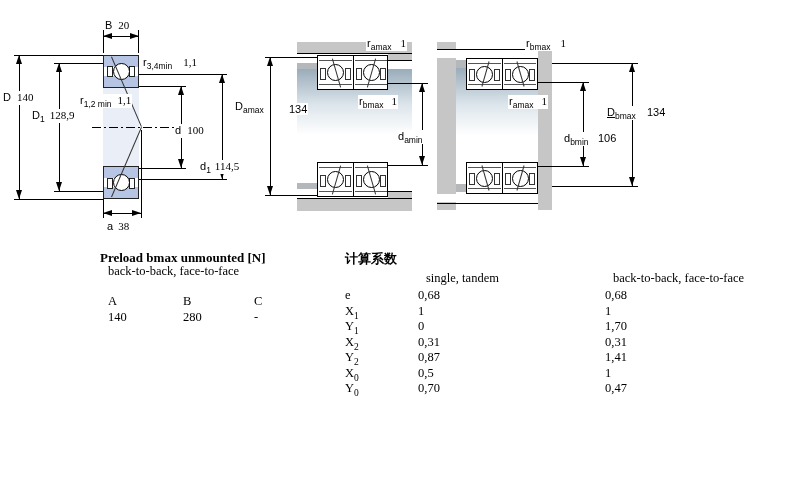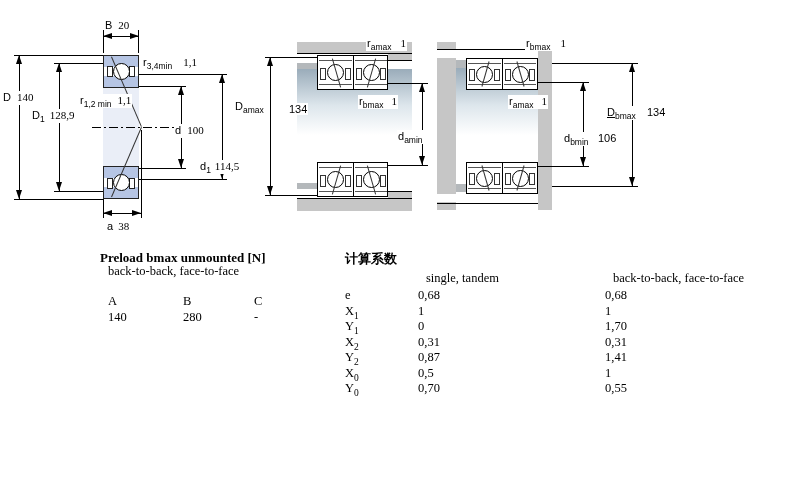--- a/index.html
+++ b/index.html
@@ -267,16 +267,16 @@
     <div class="ttl" style="left:345px;top:250px;">计算系数</div>
     <div class="ttxt" style="left:418px;top:271px;">single, tandem</div>
     <div class="ttxt" style="left:605px;top:271px;">back-to-back, face-to-face</div>
 
     <div class="frow" style="left:345px;top:288px;"><span class="fcol1"><span>e</span><sub></sub></span><span class="fcol2">0,68</span><span>0,68</span></div>
     <div class="frow" style="left:345px;top:303.5px;"><span class="fcol1"><span>X</span><sub>1</sub></span><span class="fcol2">1</span><span>1</span></div>
     <div class="frow" style="left:345px;top:319px;"><span class="fcol1"><span>Y</span><sub>1</sub></span><span class="fcol2">0</span><span>1,70</span></div>
     <div class="frow" style="left:345px;top:334.5px;"><span class="fcol1"><span>X</span><sub>2</sub></span><span class="fcol2">0,31</span><span>0,31</span></div>
     <div class="frow" style="left:345px;top:350px;"><span class="fcol1"><span>Y</span><sub>2</sub></span><span class="fcol2">0,87</span><span>1,41</span></div>
     <div class="frow" style="left:345px;top:365.5px;"><span class="fcol1"><span>X</span><sub>0</sub></span><span class="fcol2">0,5</span><span>1</span></div>
-    <div class="frow" style="left:345px;top:381px;"><span class="fcol1"><span>Y</span><sub>0</sub></span><span class="fcol2">0,70</span><span>0,55</span></div>
+    <div class="frow" style="left:345px;top:381px;"><span class="fcol1"><span>Y</span><sub>0</sub></span><span class="fcol2">0,70</span><span>0,47</span></div>
   </div>
 
 </div>
 
 </body></html>

